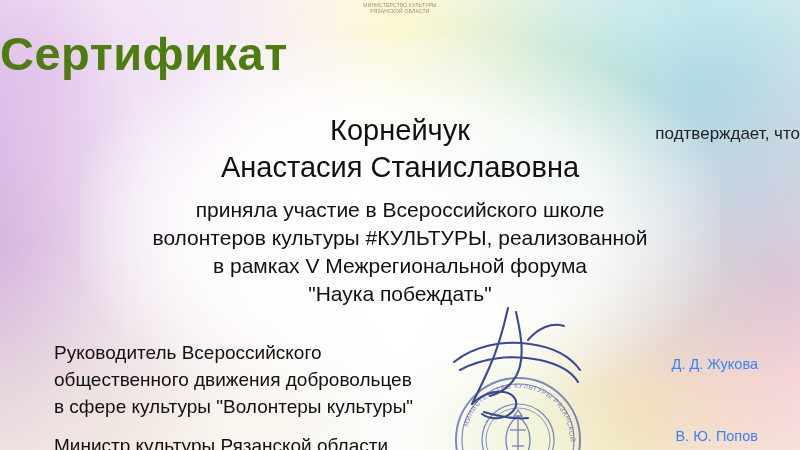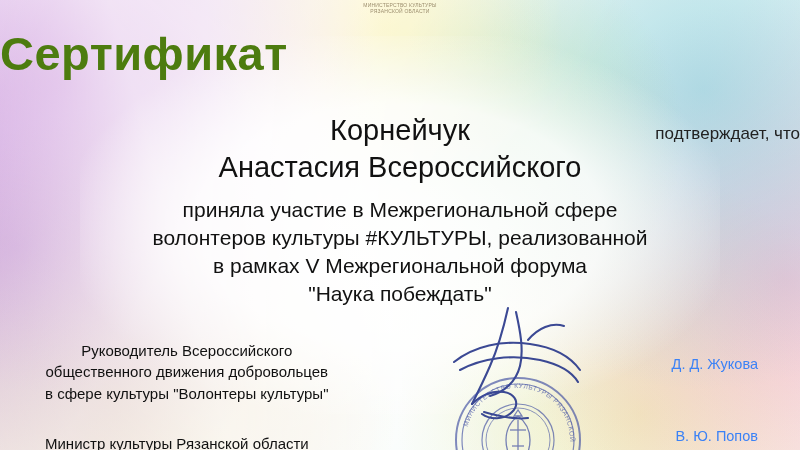--- a/index.html
+++ b/index.html
@@ -111,25 +111,24 @@
     right: 40px;
     text-align: center;
     font-size: 21px;
     line-height: 1.33;
     color: #111111;
   }
   .body-text .ln { display: block; }
 
   .sig-block {
     position: absolute;
-    left: 45px;
-    font-size: 15px;
+    left: 54px;
+    font-size: 19px;
     line-height: 1.42;
     color: #111111;
-    text-align: center;
   }
   .sig-block-1 { top: 340px; }
   .sig-block-2 { top: 425px; margin-top: 8px; }
   .sig-block .ln { display: block; }
 
   .sig-name {
     position: absolute;
     right: 42px;
     font-size: 14.5px;
     color: #3b82f6;
@@ -172,25 +171,25 @@
       <div>МИНИСТЕРСТВО КУЛЬТУРЫ</div>
       <div>РЯЗАНСКОЙ ОБЛАСТИ</div>
     </div>
 
     <div class="title">Сертификат</div>
 
     <div class="subtitle">подтверждает, что</div>
 
     <div class="recipient">
       <span class="ln">Корнейчук</span>
-      <span class="ln">Анастасия Всероссийского</span>
+      <span class="ln">Анастасия Станиславовна</span>
     </div>
 
     <div class="body-text">
-      <span class="ln">приняла участие в Межрегиональной сфере</span>
+      <span class="ln">приняла участие в Всероссийского школе</span>
       <span class="ln">волонтеров культуры #КУЛЬТУРЫ, реализованной</span>
       <span class="ln">в рамках V Межрегиональной форума</span>
       <span class="ln">"Наука побеждать"</span>
     </div>
 
     <div class="sig-block sig-block-1">
       <span class="ln">Руководитель Всероссийского</span>
       <span class="ln">общественного движения добровольцев</span>
       <span class="ln">в сфере культуры "Волонтеры культуры"</span>
     </div>

